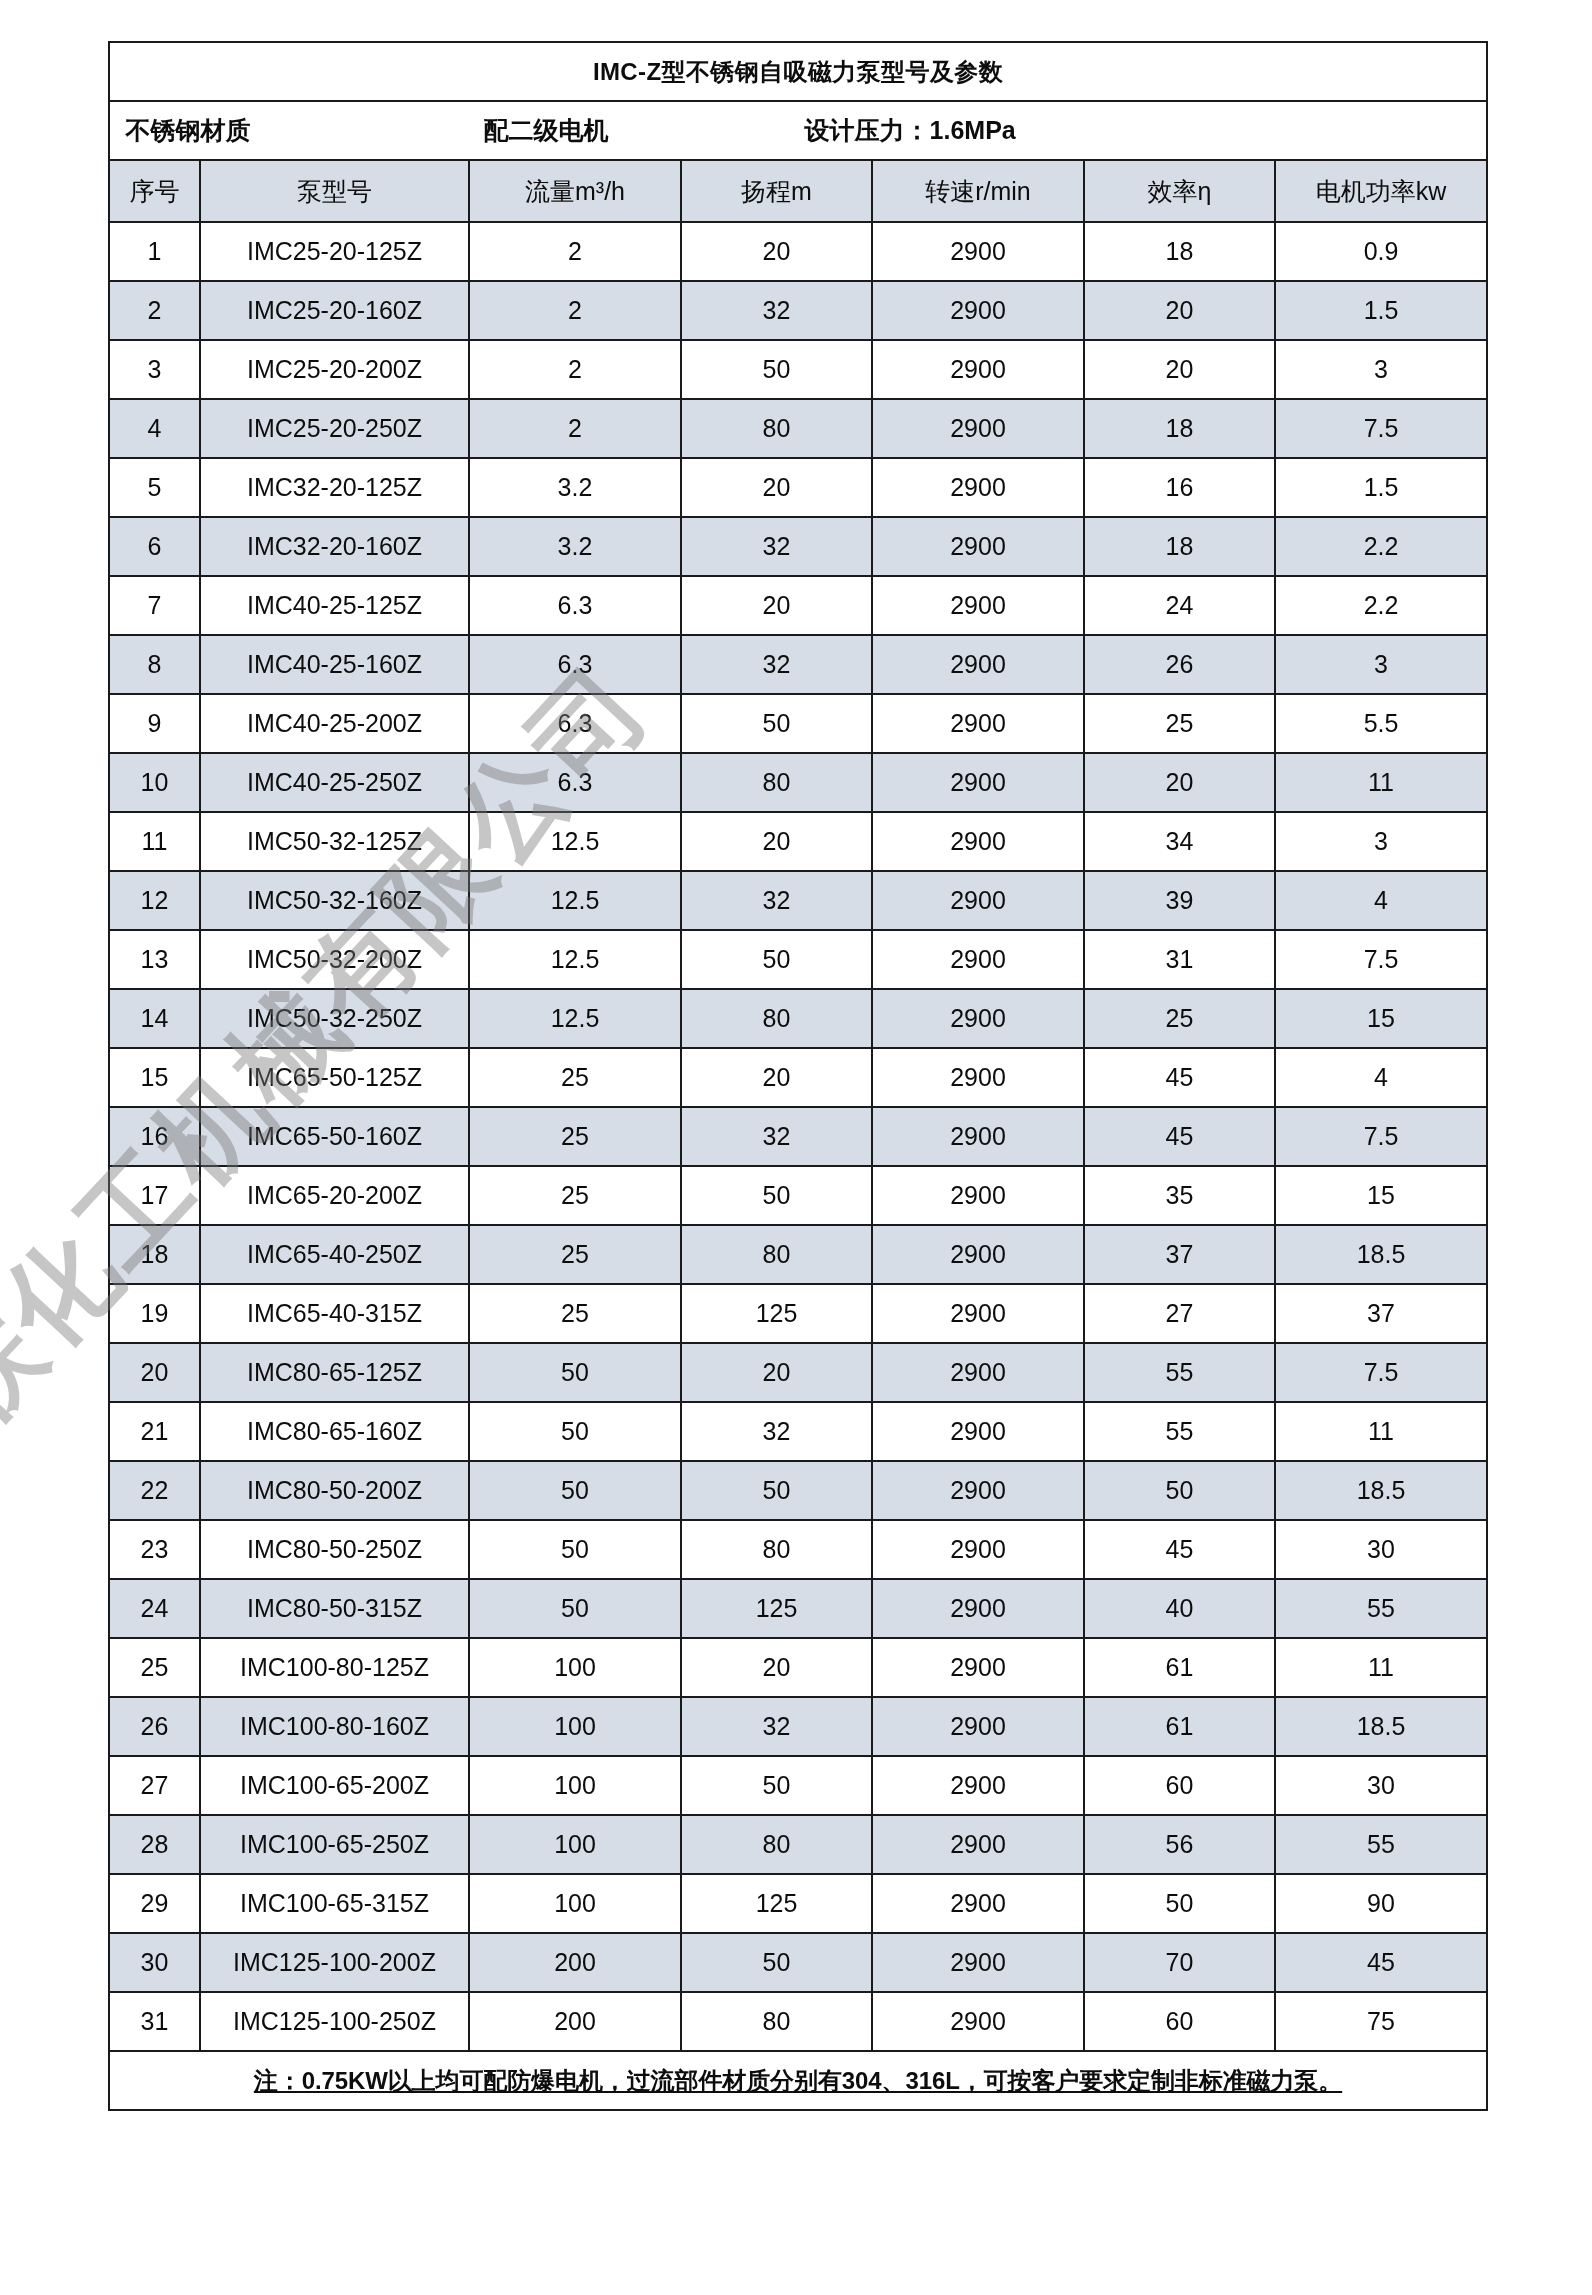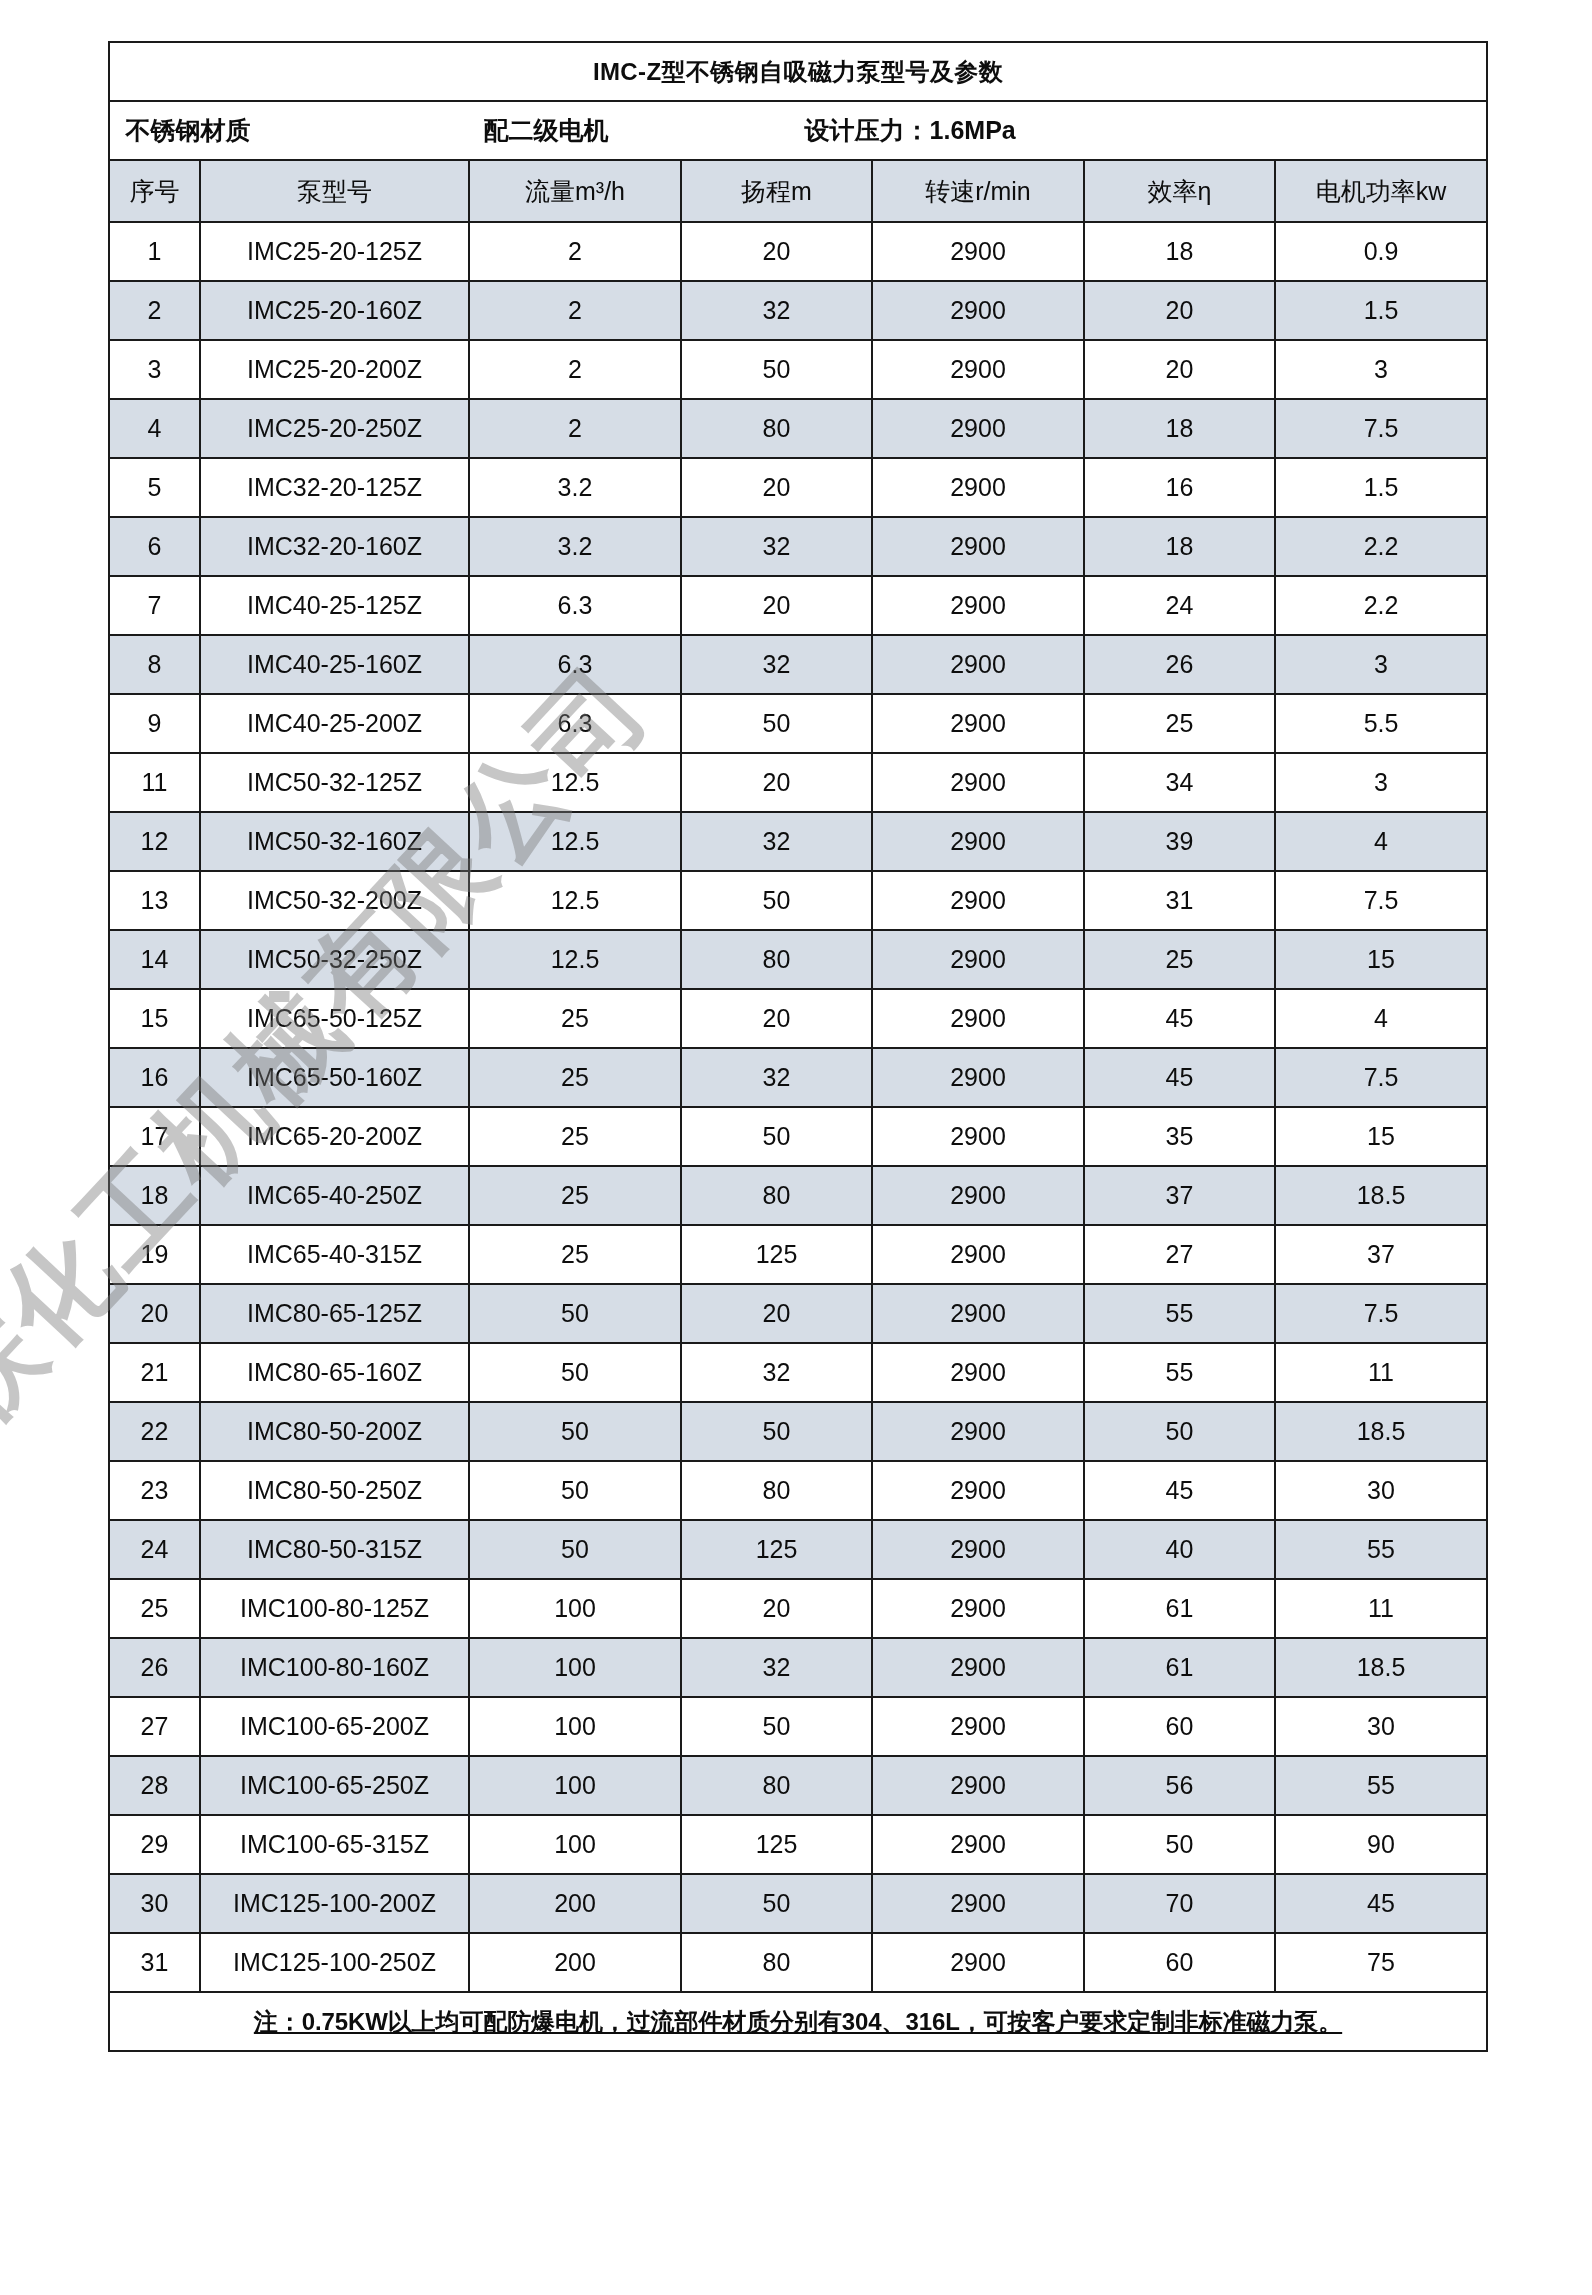--- a/index.html
+++ b/index.html
@@ -231,20 +231,29 @@
         </tr>
         <tr class="data-row">
           <td>9</td>
           <td>IMC40-25-200Z</td>
           <td>6.3</td>
           <td>50</td>
           <td>2900</td>
           <td>25</td>
           <td>5.5</td>
         </tr>
+        <tr class="data-row alt">
+          <td>10</td>
+          <td>IMC40-25-250Z</td>
+          <td>6.3</td>
+          <td>80</td>
+          <td>2900</td>
+          <td>20</td>
+          <td>11</td>
+        </tr>
         <tr class="data-row">
           <td>11</td>
           <td>IMC50-32-125Z</td>
           <td>12.5</td>
           <td>20</td>
           <td>2900</td>
           <td>34</td>
           <td>3</td>
         </tr>
         <tr class="data-row alt">

